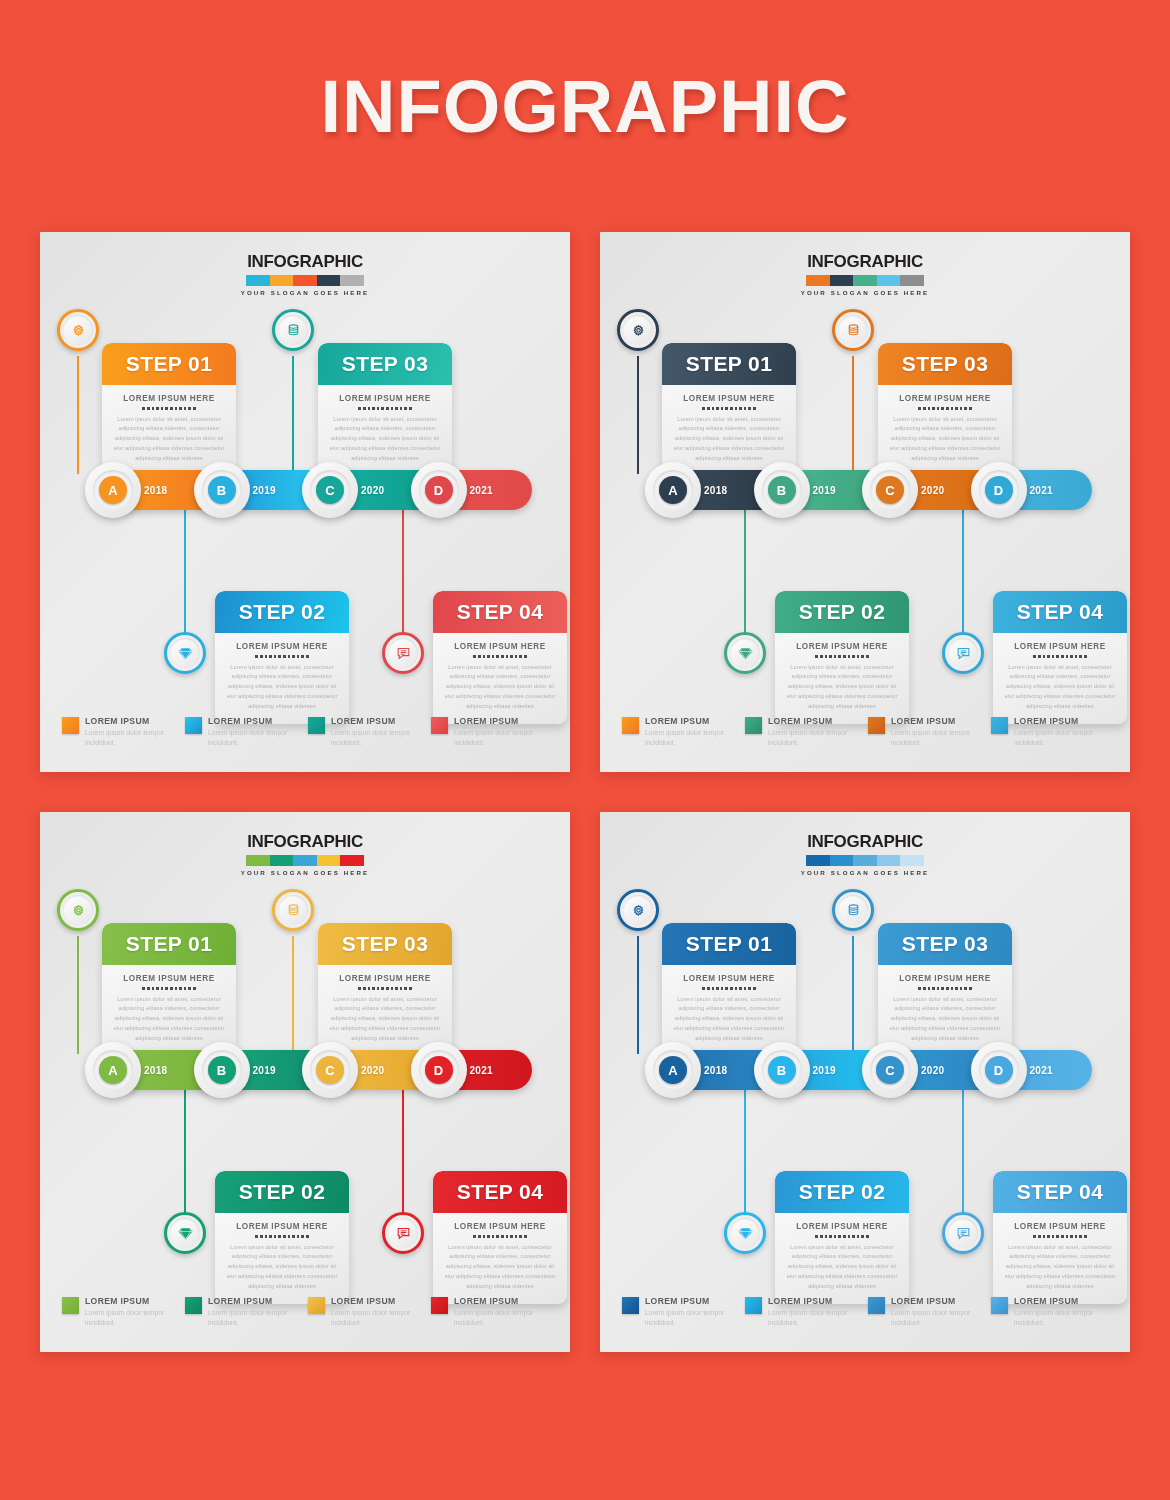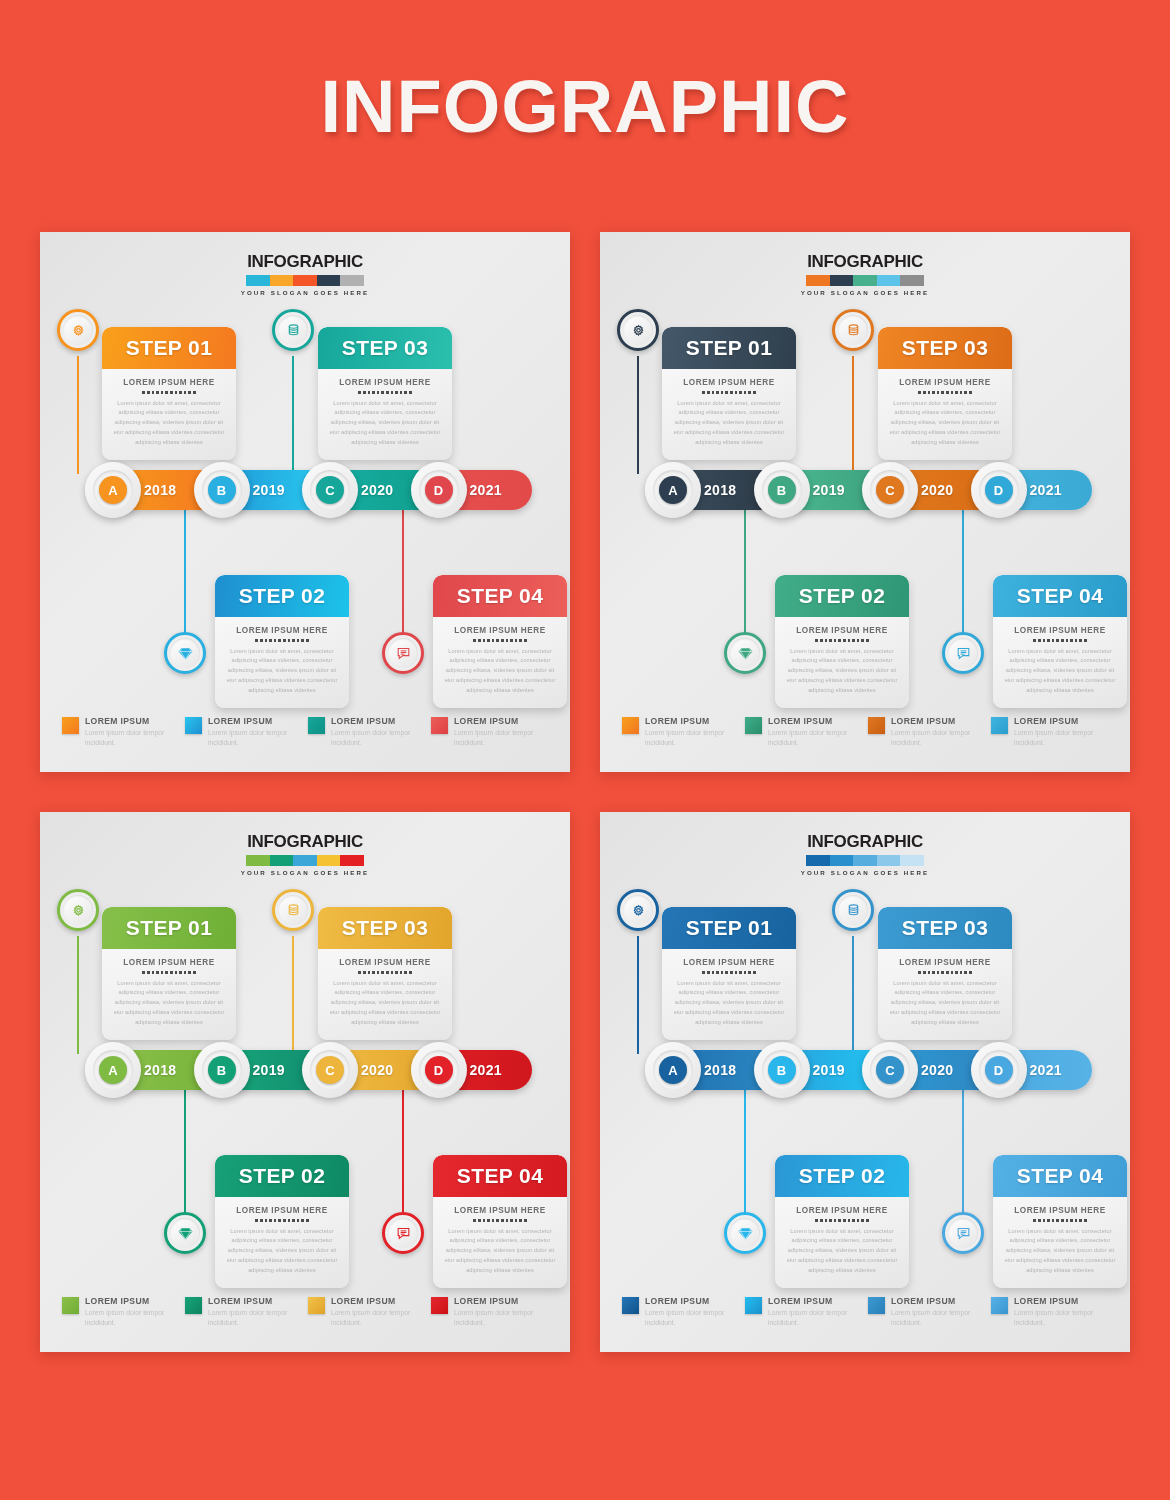--- a/index.html
+++ b/index.html
@@ -63,20 +63,21 @@
   }
   .marker svg { width: 17px; height: 17px; }
 
   
   .card {
     position: absolute; width: 134px;
     border-radius: 9px;
     background: linear-gradient(160deg,#fcfcfc 0%,#f0f0f0 60%,#e6e6e6 100%);
     box-shadow: 0 4px 9px rgba(0,0,0,0.17);
     overflow: hidden;
+    margin-top: 16px;
   }
   .card-head {
     height: 42px; display: flex; align-items: center; justify-content: center;
     border-radius: 9px 9px 0 0;
   }
   .card-head span {
     color: #ffffff; font-size: 21px; font-weight: bold; letter-spacing: 0.4px;
     text-shadow: 0 1px 2px rgba(0,0,0,0.18);
   }
   .card-body { padding: 9px 10px 12px; text-align: center; }
@@ -91,21 +92,21 @@
 
   
   .timeline {
     position: absolute; left: 58px; top: 238px;
     width: 434px; height: 40px;
     border-radius: 20px; display: flex; overflow: hidden;
     box-shadow: 0 3px 7px rgba(0,0,0,0.2);
   }
   .seg { flex: 1; display: flex; align-items: center; }
   .seg span {
-    margin-left: 46px; color: #ffffff; font-size: 14px; font-weight: bold;
+    margin-left: 46px; color: #ffffff; font-size: 10px; font-weight: bold;
     letter-spacing: 0.3px; text-shadow: 0 1px 2px rgba(0,0,0,0.2);
   }
   .tl-node {
     position: absolute; top: 230px; width: 56px; height: 56px; border-radius: 50%;
     background: linear-gradient(145deg,#fbfbfb,#e4e4e4);
     display: flex; align-items: center; justify-content: center;
     box-shadow: 0 3px 7px rgba(0,0,0,0.24);
   }
   .tl-node .ring {
     width: 40px; height: 40px; border-radius: 50%;

